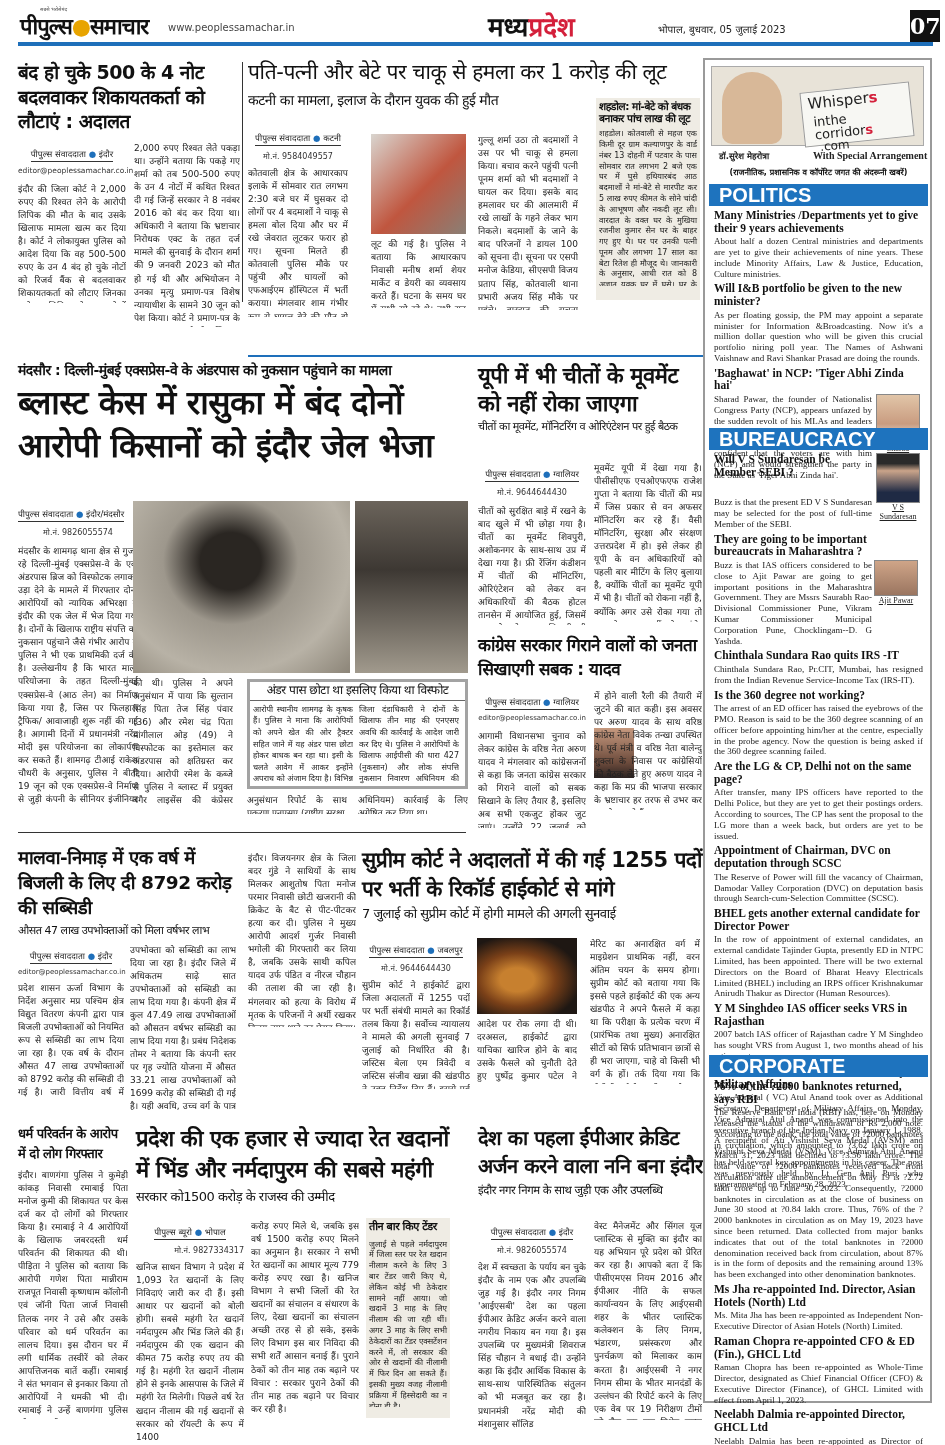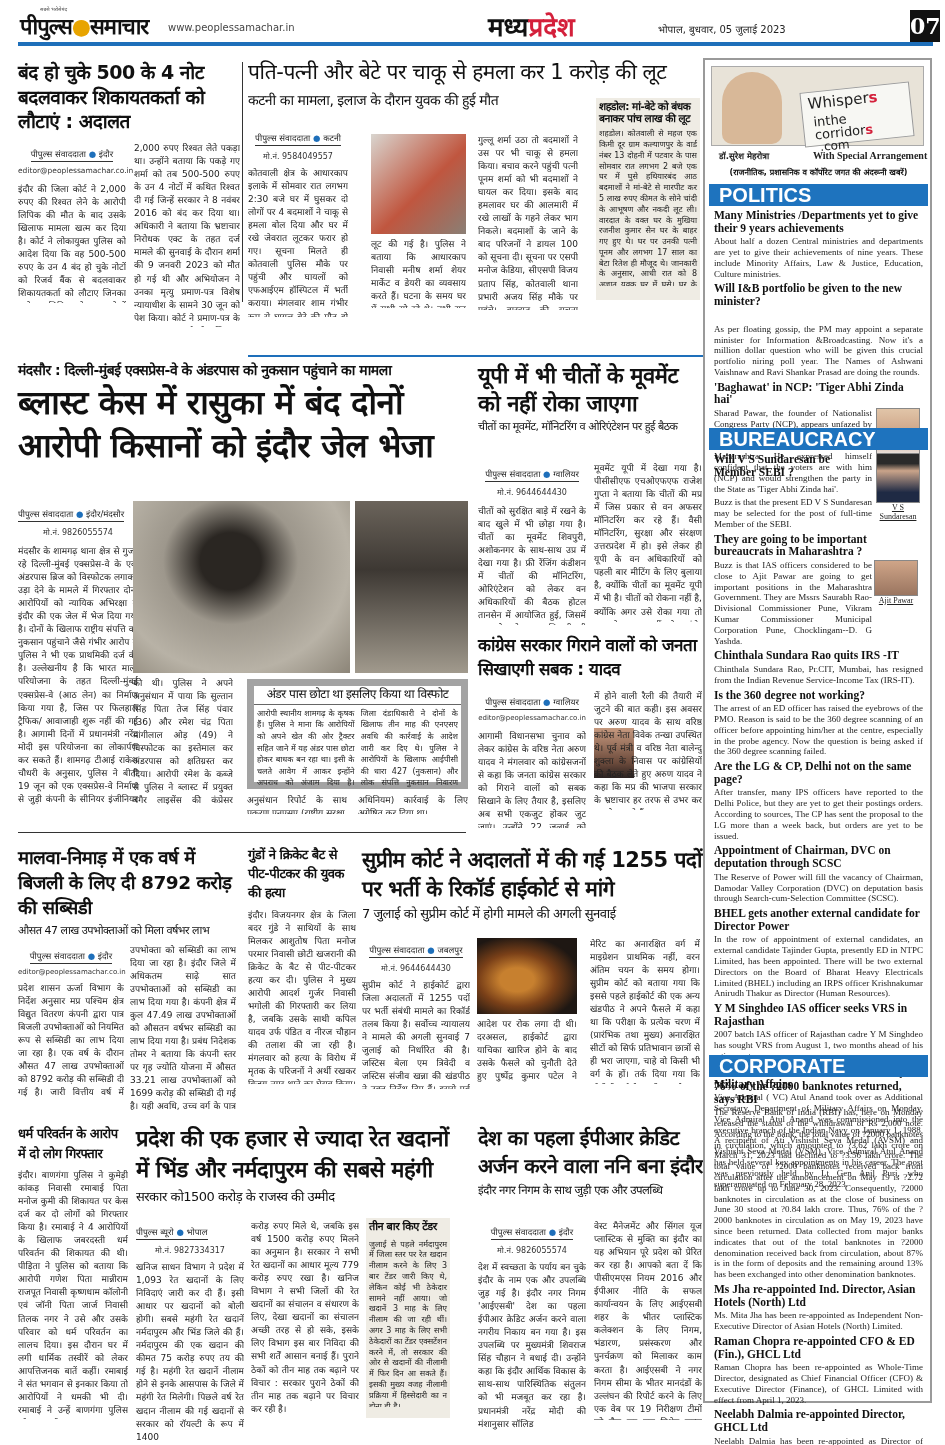--- a/index.html
+++ b/index.html
@@ -16,21 +16,21 @@
 .pageno{left:892px;top:4px;width:30px;height:32px;background:#111;color:#fff;font-size:22px;font-weight:bold;font-family:"DejaVu Serif",serif;text-align:center;line-height:32px}
 .hl{font-family:"DejaVu Sans",sans-serif;font-weight:bold;color:#111;letter-spacing:-0.5px;line-height:1.15}
 .hl-light{font-family:"DejaVu Sans",sans-serif;font-weight:normal;color:#111;letter-spacing:-0.5px;line-height:1.15}
 .byline{font-size:8.5px;color:#222;border-bottom:1px solid #333;padding-bottom:2px;display:inline-block}
 .byline .bul{color:#1e6fba}
 .contact{font-size:8px;color:#333}
 .body{font-size:9px;line-height:1.45;color:#222;text-align:justify}
 .rule{background:#333}
 .blue-rule{background:#1e6fba}
 .photo{background:#8a8579}
-.box{border:7px solid #a3a3a3;background:#f5f3ee}
+.box{border:3px solid #a3a3a3;background:#f5f3ee}
 .right-panel{left:703px;top:58px;width:229px;height:1345px;border:2px solid #9a9a9a;background:#fff}
 .wh-photo{left:6px;top:6px;width:213px;height:80px;background:#e8e3d8;border:1px solid #aaa}
 .wh-face{left:10px;top:5px;width:60px;height:72px;border-radius:30px 30px 10px 10px;background:#d8b898}
 .wh-card{left:90px;top:20px;width:110px;height:55px;background:#f7f7f3;border:1px solid #999;transform:rotate(-6deg)}
 .wh-text{font-family:"DejaVu Sans",sans-serif;font-size:15px;color:#222;line-height:1.0}
 .wh-s{color:#d4203b;font-weight:bold}
 .cap{font-size:9px;font-weight:bold;color:#222}
 .cat{height:22px;background:#1e73be;color:#fff;font-family:"Liberation Sans",sans-serif;font-weight:bold;font-size:20px;padding-left:10px;line-height:22px}
 .r-head{font-family:"Liberation Serif",serif;font-weight:bold;font-size:11.5px;line-height:1.1;color:#111}
 .r-body{font-family:"Liberation Serif",serif;font-size:9px;line-height:1.2;color:#222;text-align:justify}
@@ -135,21 +135,20 @@
     <div style="width:106px">
       <div style="text-align:center"><span class="byline"><span>पीपुल्स संवाददाता</span> <span class="bul">●</span> <span>इंदौर</span></span></div>
       <div class="contact" style="text-align:center;margin-top:4px;font-size:7px">editor@peoplessamachar.co.in</div>
       <div class="body" style="margin-top:6px;height:116px;overflow:hidden">प्रदेश शासन ऊर्जा विभाग के निर्देश अनुसार मप्र पश्चिम क्षेत्र विद्युत वितरण कंपनी द्वारा पात्र बिजली उपभोक्ताओं को नियमित रूप से सब्सिडी का लाभ दिया जा रहा है। एक वर्ष के दौरान औसत 47 लाख उपभोक्ताओं को 8792 करोड़ की सब्सिडी दी गई है। जारी वित्तीय वर्ष में सब्सिडी की राशि करीब 9200 करोड़ की प्रस्तावित है। मप्र पश्चिम क्षेत्र विद्युत वितरण कंपनी के प्रबंध निदेशक अमित तोमर ने बताया कि ऊर्जा मंत्री प्रद्युम्न सिंह तोमर के आदेश अनुसार प्रत्येक पात्र</div>
     </div>
     <div class="body" style="width:106px;height:166px;overflow:hidden">उपभोक्ता को सब्सिडी का लाभ दिया जा रहा है। इंदौर जिले में अधिकतम साढ़े सात उपभोक्ताओं को सब्सिडी का लाभ दिया गया है। कंपनी क्षेत्र में कुल 47.49 लाख उपभोक्ताओं को औसतन वर्षभर सब्सिडी का लाभ दिया गया है। प्रबंध निदेशक तोमर ने बताया कि कंपनी स्तर पर गृह ज्योति योजना में औसत 33.21 लाख उपभोक्ताओं को 1699 करोड़ की सब्सिडी दी गई है। यही अवधि, उच्च वर्ग के पात्र 4.65 लाख उपभोक्ताओं को कृषि कार्य के लिए मुफ्त बिजली दी गई, जिस पर 2463 करोड़ की सब्सिडी प्रदान की गई।</div>
   </div>
 </div>
 
 <div class="abs" style="left:248px;top:846px;width:108px;height:240px">
-  <div class="hl" style="font-size:13px;line-height:1.45">गुंडों ने क्रिकेट बैट से पीट-पीटकर की युवक की हत्या</div>
   <div class="body" style="margin-top:6px;height:175px;overflow:hidden">इंदौर। विजयनगर क्षेत्र के जिला बदर गुंडे ने साथियों के साथ मिलकर आशुतोष पिता मनोज परमार निवासी छोटी खजरानी की क्रिकेट के बैट से पीट-पीटकर हत्या कर दी। पुलिस ने मुख्य आरोपी आदर्श गुर्जर निवासी भगोली की गिरफ्तारी कर लिया है, जबकि उसके साथी कपिल यादव उर्फ पंडित व नीरज चौहान की तलाश की जा रही है। मंगलवार को हत्या के विरोध में मृतक के परिजनों ने अर्थी रखकर विजय नगर थाने का घेराव किया। समाजजनों ने आरोपियों पर सख्त कार्रवाई और उनके मकान तोड़ने की मांग की। इस दौरान पुलिस अधिकारियों आश्वासन दिया इसके बाद युवक का अंतिम संस्कार हुआ।</div>
 </div>
 
 <div class="abs" style="left:362px;top:846px;width:340px;height:240px">
   <div class="hl" style="font-size:21px;line-height:1.4">सुप्रीम कोर्ट ने अदालतों में की गई 1255 पदों पर भर्ती के रिकॉर्ड हाईकोर्ट से मांगे</div>
   <div class="hl-light" style="font-size:13px;margin-top:2px">7 जुलाई को सुप्रीम कोर्ट में होगी मामले की अगली सुनवाई</div>
   <div class="abs" style="left:0;top:92px;width:108px">
     <div style="text-align:center"><span class="byline"><span>पीपुल्स संवाददाता</span> <span class="bul">●</span> <span>जबलपुर</span></span></div>
     <div class="contact" style="text-align:center;margin-top:4px">मो.नं. 9644644430</div>
     <div class="body" style="margin-top:6px;height:110px;overflow:hidden">सुप्रीम कोर्ट ने हाईकोर्ट द्वारा जिला अदालतों में 1255 पदों पर भर्ती संबंधी मामले का रिकॉर्ड तलब किया है। सर्वोच्च न्यायालय ने मामले की अगली सुनवाई 7 जुलाई को निर्धारित की है। जस्टिस बेला एम त्रिवेदी व जस्टिस संजीव खन्ना की खंडपीठ ने उक्त निर्देश दिए हैं। इससे पूर्व सुप्रीम कोर्ट ने पिछली सुनवाई पर आरक्षित वर्ग के मेरिटोरियस याचिकाकर्ता छात्रों को मुख्य परीक्षा में शामिल करने के निर्देश देते हुए हाईकोर्ट के</div>
@@ -161,22 +160,22 @@
 
 <div class="abs" style="left:18px;top:1124px;width:110px;height:300px">
   <div class="hl" style="font-size:13px;line-height:1.5">धर्म परिवर्तन के आरोप में दो लोग गिरफ्तार</div>
   <div class="body" style="margin-top:6px;height:250px;overflow:hidden">इंदौर। बाणगंगा पुलिस ने कुमेड़ी कांकड़ निवासी रमाबाई पिता मनोज कुमी की शिकायत पर केस दर्ज कर दो लोगों को गिरफ्तार किया है। रमाबाई ने 4 आरोपियों के खिलाफ जबरदस्ती धर्म परिवर्तन की शिकायत की थी। पीड़िता ने पुलिस को बताया कि आरोपी गणेश पिता मान्नीराम राजपूत निवासी कृष्णधाम कॉलोनी एवं जॉनी पिता जार्ज निवासी तिलक नगर ने उसे और उसके परिवार को धर्म परिवर्तन का लालच दिया। इस दौरान घर में लगी धार्मिक तस्वीरें को लेकर आपत्तिजनक बातें कहीं। रमाबाई ने संत भगवान से इनकार किया तो आरोपियों ने धमकी भी दी। रमाबाई ने उन्हें बाणगंगा पुलिस को सूचना दी।</div>
 </div>
 
 <div class="abs" style="left:136px;top:1124px;width:330px;height:300px">
   <div class="hl" style="font-size:22px;line-height:1.4">प्रदेश की एक हजार से ज्यादा रेत खदानों में भिंड और नर्मदापुरम की सबसे महंगी</div>
   <div class="hl-light" style="font-size:13px;margin-top:4px">सरकार को1500 करोड़ के राजस्व की उम्मीद</div>
   <div class="abs" style="left:0;top:96px;width:108px">
-    <div style="text-align:left"><span class="byline"><span>पीपुल्स ब्यूरो</span> <span class="bul">●</span> <span>भोपाल</span></span></div>
-    <div class="contact" style="text-align:center;margin-top:4px">मो.नं. 9827334317</div>
+    <div style="text-align:center"><span class="byline"><span>पीपुल्स ब्यूरो</span> <span class="bul">●</span> <span>भोपाल</span></span></div>
+    <div class="contact" style="text-align:right;margin-top:4px">मो.नं. 9827334317</div>
     <div class="body" style="margin-top:6px;height:180px;overflow:hidden">खनिज साधन विभाग ने प्रदेश में 1,093 रेत खदानों के लिए निविदाएं जारी कर दी हैं। इसी आधार पर खदानों को बोली होगी। सबसे महंगी रेत खदानें नर्मदापुरम और भिंड जिले की हैं। नर्मदापुरम की एक खदान की कीमत 75 करोड़ रुपए तय की गई है। महंगी रेत खदानें नीलाम होने से इनके आसपास के जिले में महंगी रेत मिलेगी। पिछले वर्ष रेत खदान नीलाम की गई खदानों से सरकार को रॉयल्टी के रूप में 1400</div>
   </div>
   <div class="abs body" style="left:115px;top:96px;width:108px;height:200px;overflow:hidden">करोड़ रुपए मिले थे, जबकि इस वर्ष 1500 करोड़ रुपए मिलने का अनुमान है। सरकार ने सभी रेत खदानों का आधार मूल्य 779 करोड़ रुपए रखा है। खनिज विभाग ने सभी जिलों की रेत खदानों का संचालन व संधारण के लिए, देखा खदानों का संचालन अच्छी तरह से हो सके, इसके लिए विभाग इस बार निविदा की सभी शर्तें आसान बनाई हैं। पुराने ठेकों को तीन माह तक बढ़ाने पर विचार : सरकार पुराने ठेकों की तीन माह तक बढ़ाने पर विचार कर रही है।</div>
   <div class="abs" style="left:230px;top:94px;width:84px;height:200px;background:#efece4">
     <div class="hl-light" style="font-size:11px;font-weight:bold;padding:3px">तीन बार किए टेंडर</div>
     <div class="body" style="font-size:8px;padding:3px;height:170px;overflow:hidden;line-height:1.35">जुलाई से पहले नर्मदापुरम में जिला स्तर पर रेत खदान नीलाम करने के लिए 3 बार टेंडर जारी किए थे, लेकिन कोई भी ठेकेदार सामने नहीं आया। जो खदानें 3 माह के लिए नीलाम की जा रही थीं। अगर 3 माह के लिए सभी ठेकेदारों का टेंडर एक्सटेंशन करने में, तो सरकार की ओर से खदानों की नीलामी में फिर दिन आ सकते हैं। इसकी मुख्य वजह नीलामी प्रक्रिया में हिस्सेदारी का न होना ही है।</div>
   </div>
 </div>
 
 <div class="abs" style="left:478px;top:1124px;width:225px;height:300px">
@@ -202,21 +201,21 @@
   <div class="abs cap" style="left:14px;top:90px;font-size:8.5px">डॉ.सुरेश मेहरोत्रा</div>
   <div class="abs cap" style="left:108px;top:90px;font-family:'Liberation Serif',serif;font-size:10px">With Special Arrangement</div>
   <div class="abs" style="left:4px;top:106px;width:219px;font-size:8px;font-weight:bold;text-align:center">(राजनीतिक, प्रशासनिक व कॉर्पोरेट जगत की अंदरूनी खबरें)</div>
 
   <div class="abs" style="left:4px;top:124px;width:219px">
     <div class="cat">POLITICS</div>
     <div style="padding:3px 5px 0">
       <div class="r-head">Many Ministries /Departments yet to give their 9 years achievements</div>
       <div class="r-body" style="margin-top:2px">About half a dozen Central ministries and departments are yet to give their achievements of nine years. These include Minority Affairs, Law &amp; Justice, Education, Culture ministries.</div>
       <div class="r-head" style="margin-top:3px">Will I&amp;B portfolio be given to the new minister?</div>
-      <div class="r-body" style="margin-top:16px">As per floating gossip, the PM may appoint a separate minister for Information &amp;Broadcasting. Now it's a million dollar question who will be given this crucial portfolio niring poll year. The Names of Ashwani Vaishnaw and Ravi Shankar Prasad are doing the rounds.</div>
+      <div class="r-body" style="margin-top:2px">As per floating gossip, the PM may appoint a separate minister for Information &amp;Broadcasting. Now it's a million dollar question who will be given this crucial portfolio niring poll year. The Names of Ashwani Vaishnaw and Ravi Shankar Prasad are doing the rounds.</div>
       <div class="r-head" style="margin-top:3px">'Baghawat' in NCP: 'Tiger Abhi Zinda hai'</div>
       <div style="display:flex;gap:4px;margin-top:2px">
         <div class="r-body" style="width:158px">Sharad Pawar, the founder of Nationalist Congress Party (NCP), appears unfazed by the sudden revolt of his MLAs and leaders joining Eknath Shinde Government in Maharashtra. He expressed himself confident that the voters are with him (NCP) and would strengthen the party in the State as 'Tiger Abhi Zinda hai'.</div>
         <div style="width:44px">
           <div class="thumb" style="height:50px;background:linear-gradient(180deg,#e1c5a8,#c99c80 60%,#f0f0f0)"></div>
           <div class="thumb-cap">Sharad Pawar</div>
         </div>
       </div>
     </div>
   </div>

